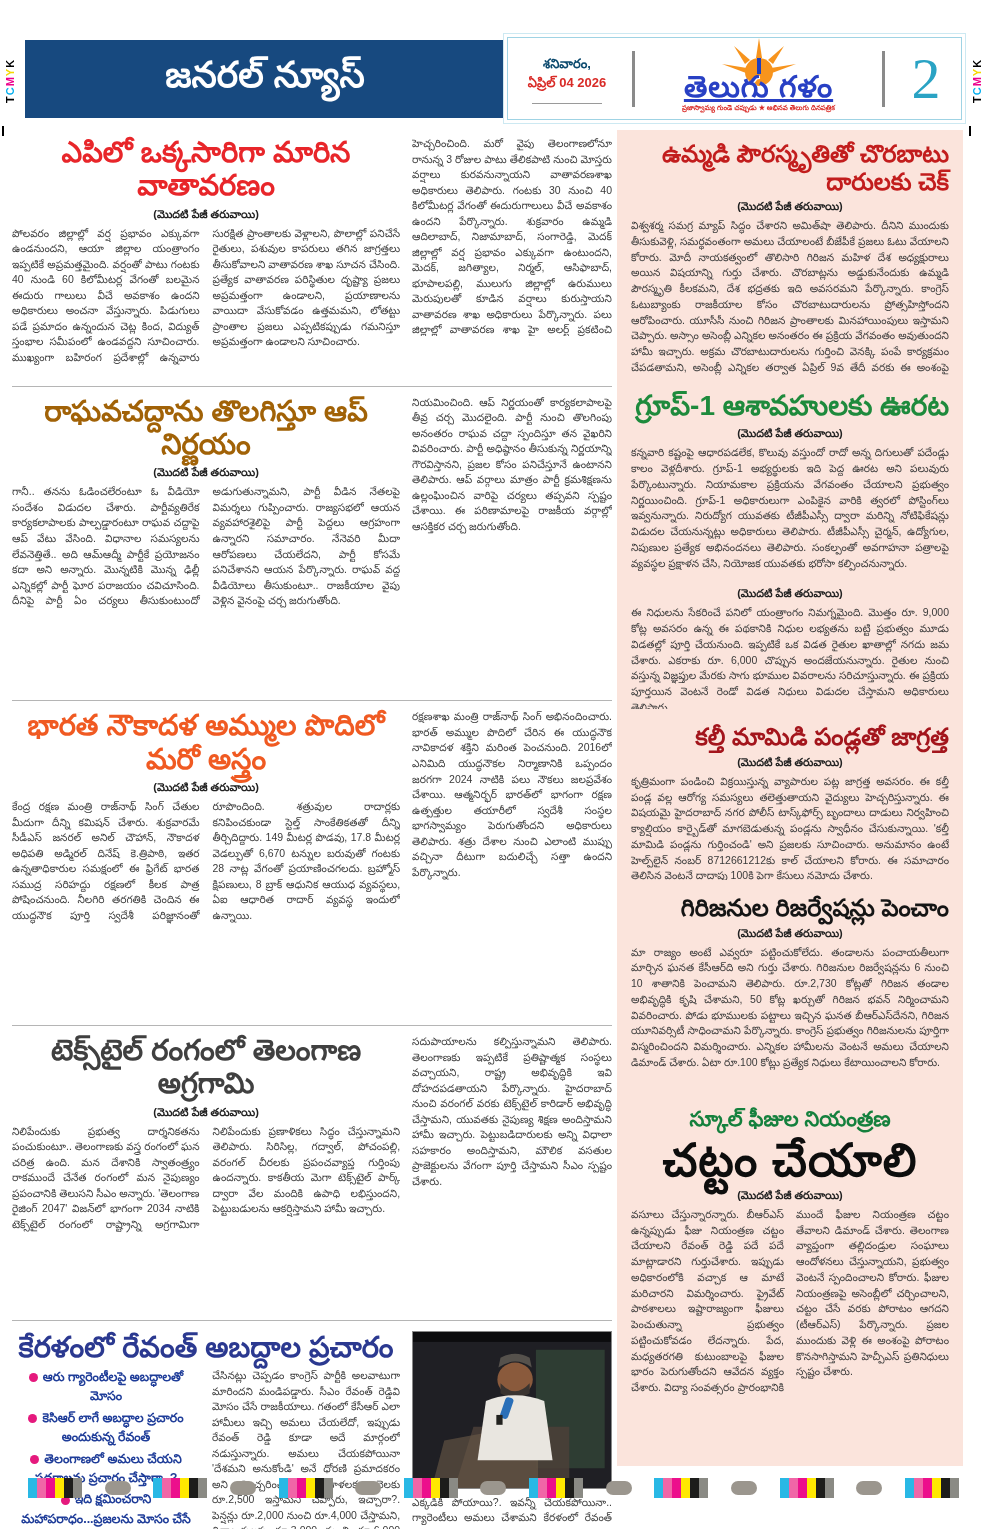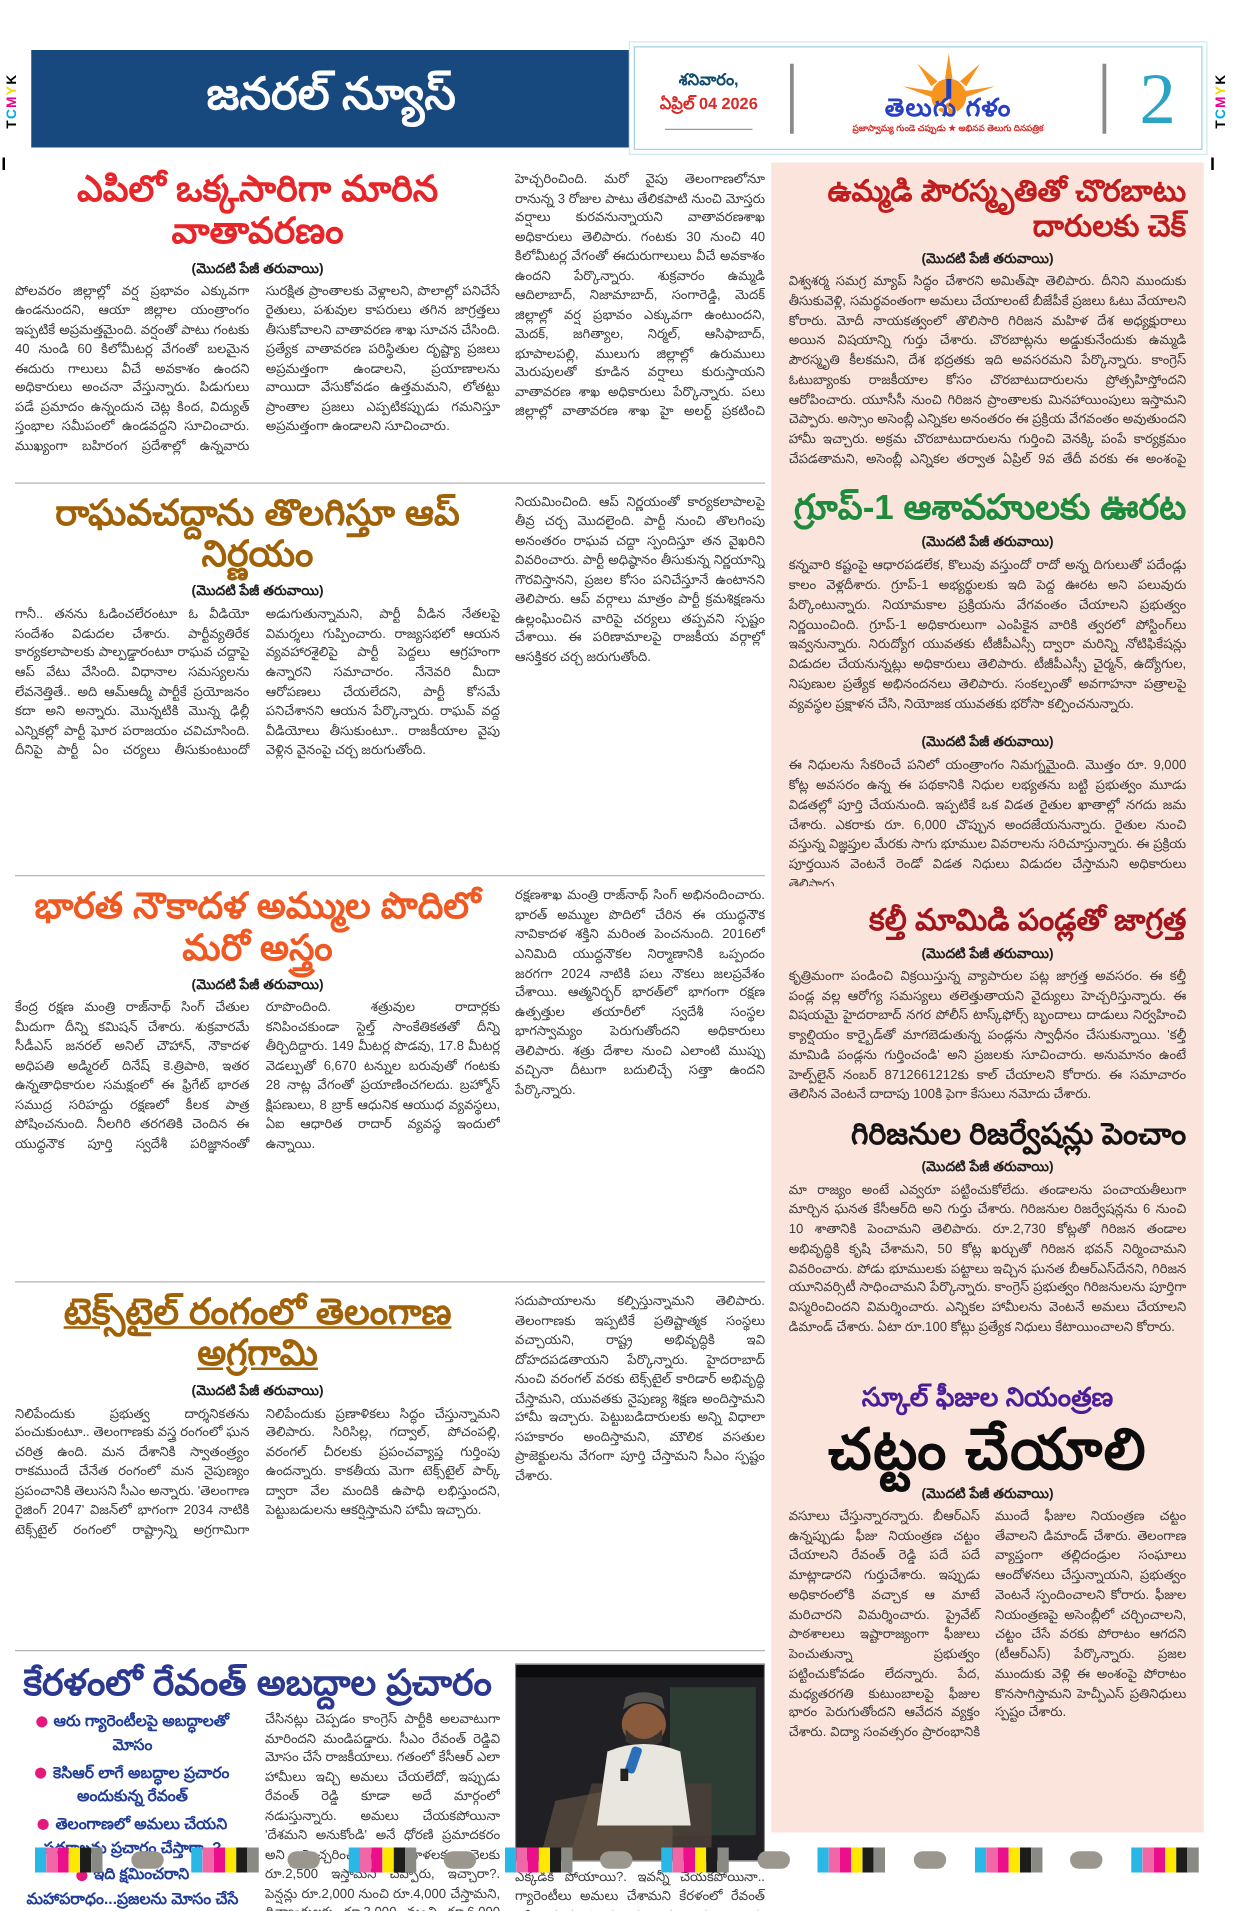--- a/index.html
+++ b/index.html
@@ -26,21 +26,21 @@
   .header-box {
     position:absolute; left:507px; top:37px; width:455px; height:83px;
     background:#fff; border:1px solid #9fd3e4; box-shadow:0 0 0 3px #fff, 0 0 0 4px #cde9f2;
     display:flex; align-items:center;
   }
   .date-box { width:118px; text-align:center; font-weight:bold; font-size:13px; line-height:1.5; }
   .date-rule { width:70px; height:1px; background:#9a9a9a; margin:10px auto 0; }
   .vrule { width:3px; height:56px; background:#8a8a8a; margin:0 6px; }
   .logo-box { flex:1; display:flex; flex-direction:column; align-items:center; justify-content:center; position:relative; }
   .logo-sun { position:absolute; top:-6px; }
-  .logo-text { position:relative; font-size:20px; font-weight:bold; letter-spacing:1px; line-height:1; margin-top:28px; text-shadow:1px 1px 0 #fff; }
+  .logo-text { position:relative; font-size:30px; font-weight:bold; letter-spacing:1px; line-height:1; margin-top:28px; text-shadow:1px 1px 0 #fff;text-decoration:underline; }
   .logo-tagline { position:relative; font-size:7px; font-weight:bold; margin-top:2px; }
   .page-number { width:70px; text-align:center; font-family:"Liberation Serif", serif; font-size:58px; line-height:1; }
   
   .left-wrap { position:absolute; left:12px; top:128px; width:600px; }
   .art { display:flex; gap:12px; padding:8px 0 10px; border-bottom:1px solid #b5b5b5; }
   .art:last-child { border-bottom:none; }
   .art-main { width:66%; }
   .art-side { width:34%; overflow:hidden; }
   .headline { text-align:center; font-weight:bold; font-size:29px; line-height:1.15; }
   .byline { text-align:center; font-weight:bold; font-size:11px; color:#222; margin:5px 0 3px; }
@@ -62,21 +62,21 @@
   
   .right-wrap {
     position:absolute; left:617px; top:130px; width:346px; height:1336px;
     padding:10px 14px; overflow:hidden;
   }
   .r-art { margin-bottom:14px; }
   .r-head { text-align:right; font-weight:bold; font-size:24px; line-height:1.15; }
   .r-body { font-size:10.5px; line-height:1.5; text-align:justify; color:#3a3a3a; overflow:hidden; }
   .rb-a6 { height:158px; } .rb-a7 { height:128px; } .rb-a8 { height:104px; }
   .rb-a9 { height:106px; } .rb-a10 { height:148px; }
-  .r-kicker { text-align:center; font-weight:bold; font-size:21px; color:#4c1d95; }
+  .r-kicker { text-align:center; font-weight:bold; font-size:21px; color:#15803d; }
   .r-bighead { text-align:center; font-weight:bold; font-size:46px; line-height:1.05; color:#0d0d0d; letter-spacing:1px; }
   .rb-a11 { column-count:2; column-gap:12px; height:252px; }
   
   .colorbars {
     position:absolute; left:28px; top:1478px; width:931px; height:20px;
     display:flex; justify-content:space-between; align-items:center;
   }
   .bar-group { display:flex; height:20px; }
   .bar-group i { display:block; width:9px; height:20px; }
   .bar-pill { width:26px; height:14px; border-radius:7px; background:#9b968e; }
@@ -143,21 +143,21 @@
     <div class="art-main">
       <div class="headline" style="color: rgb(240, 90, 34);">భారత నౌకాదళ అమ్ముల పొదిలో మరో అస్త్రం</div>
       <div class="byline">(మొదటి పేజీ తరువాయి)</div>
       <div class="body-txt cols2 h268">కేంద్ర రక్షణ మంత్రి రాజ్‌నాథ్ సింగ్ చేతుల మీదుగా దీన్ని కమిషన్ చేశారు. శుక్రవారమే సీడీఎస్ జనరల్ అనిల్ చౌహాన్, నౌకాదళ అధిపతి అడ్మిరల్ దినేష్ కె.త్రిపాఠి, ఇతర ఉన్నతాధికారుల సమక్షంలో ఈ ఫ్రిగేట్ భారత సముద్ర సరిహద్దు రక్షణలో కీలక పాత్ర పోషించనుంది. నీలగిరి తరగతికి చెందిన ఈ యుద్ధనౌక పూర్తి స్వదేశీ పరిజ్ఞానంతో రూపొందింది. శత్రువుల రాదార్లకు కనిపించకుండా స్టెల్త్ సాంకేతికతతో దీన్ని తీర్చిదిద్దారు. 149 మీటర్ల పొడవు, 17.8 మీటర్ల వెడల్పుతో 6,670 టన్నుల బరువుతో గంటకు 28 నాట్ల వేగంతో ప్రయాణించగలదు. బ్రహ్మోస్ క్షిపణులు, 8 బ్రాక్ ఆధునిక ఆయుధ వ్యవస్థలు, ఏఐ ఆధారిత రాదార్ వ్యవస్థ ఇందులో ఉన్నాయి.</div>
     </div>
     <div class="art-side side-a3 body-txt">రక్షణశాఖ మంత్రి రాజ్‌నాథ్ సింగ్ అభినందించారు. భారత్ అమ్ముల పొదిలో చేరిన ఈ యుద్ధనౌక నావికాదళ శక్తిని మరింత పెంచనుంది. 2016లో ఎనిమిది యుద్ధనౌకల నిర్మాణానికి ఒప్పందం జరగగా 2024 నాటికి పలు నౌకలు జలప్రవేశం చేశాయి. ఆత్మనిర్భర్ భారత్‌లో భాగంగా రక్షణ ఉత్పత్తుల తయారీలో స్వదేశీ సంస్థల భాగస్వామ్యం పెరుగుతోందని అధికారులు తెలిపారు. శత్రు దేశాల నుంచి ఎలాంటి ముప్పు వచ్చినా దీటుగా బదులిచ్చే సత్తా ఉందని పేర్కొన్నారు.</div>
   </div>
 
   <div class="art">
     <div class="art-main">
-      <div class="headline" style="color: #a16207; text-decoration: underline;">టెక్స్‌టైల్ రంగంలో తెలంగాణ అగ్రగామి</div>
+      <div class="headline" style="color: #404040;">టెక్స్‌టైల్ రంగంలో తెలంగాణ అగ్రగామి</div>
       <div class="byline">(మొదటి పేజీ తరువాయి)</div>
       <div class="body-txt cols2 h238">నిలిపేందుకు ప్రభుత్వ దార్శనికతను పంచుకుంటూ.. తెలంగాణకు వస్త్ర రంగంలో ఘన చరిత్ర ఉంది. మన దేశానికి స్వాతంత్ర్యం రాకముందే చేనేత రంగంలో మన నైపుణ్యం ప్రపంచానికి తెలుసని సీఎం అన్నారు. 'తెలంగాణ రైజింగ్ 2047' విజన్‌లో భాగంగా 2034 నాటికి టెక్స్‌టైల్ రంగంలో రాష్ట్రాన్ని అగ్రగామిగా నిలిపేందుకు ప్రణాళికలు సిద్ధం చేస్తున్నామని తెలిపారు. సిరిసిల్ల, గద్వాల్, పోచంపల్లి, వరంగల్ చీరలకు ప్రపంచవ్యాప్త గుర్తింపు ఉందన్నారు. కాకతీయ మెగా టెక్స్‌టైల్ పార్క్ ద్వారా వేల మందికి ఉపాధి లభిస్తుందని, పెట్టుబడులను ఆకర్షిస్తామని హామీ ఇచ్చారు.</div>
     </div>
     <div class="art-side side-a4 body-txt">సదుపాయాలను కల్పిస్తున్నామని తెలిపారు. తెలంగాణకు ఇప్పటికే ప్రతిష్టాత్మక సంస్థలు వచ్చాయని, రాష్ట్ర అభివృద్ధికి ఇవి దోహదపడతాయని పేర్కొన్నారు. హైదరాబాద్ నుంచి వరంగల్ వరకు టెక్స్‌టైల్ కారిడార్ అభివృద్ధి చేస్తామని, యువతకు నైపుణ్య శిక్షణ అందిస్తామని హామీ ఇచ్చారు. పెట్టుబడిదారులకు అన్ని విధాలా సహకారం అందిస్తామని, మౌలిక వసతుల ప్రాజెక్టులను వేగంగా పూర్తి చేస్తామని సీఎం స్పష్టం చేశారు.</div>
   </div>
 
   <div class="art5">
     <div class="a5-left">
       <div class="headline" style="color: rgb(43, 57, 144);">కేరళంలో రేవంత్ అబద్దాల ప్రచారం</div>
       <div class="a5-cols">

